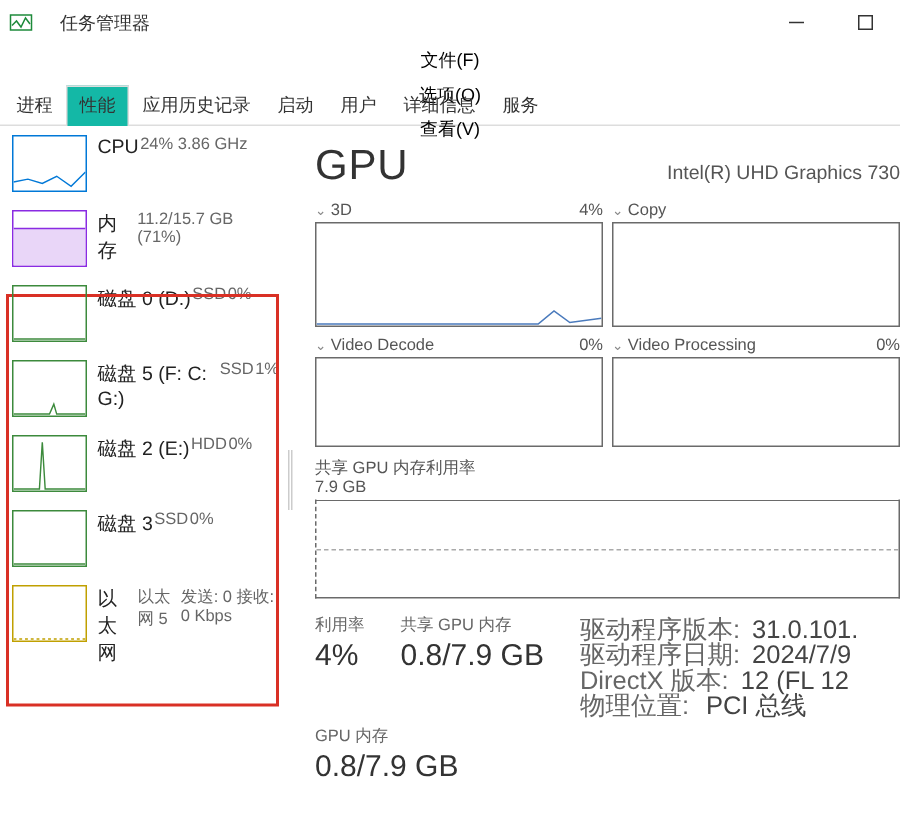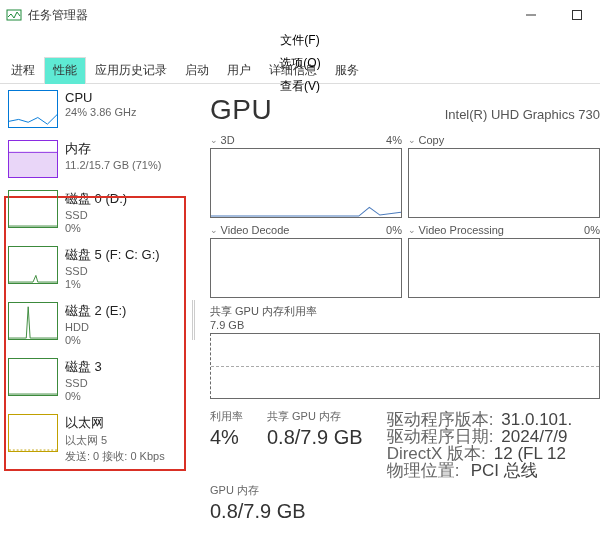--- a/index.html
+++ b/index.html
@@ -16,21 +16,21 @@
 
   
   .titlebar {
     display: flex;
     align-items: center;
     justify-content: space-between;
     height: 30px;
     padding: 0 0 0 6px;
     background: #fff;
   }
-  .titlebar-left { display: flex; align-items: center; gap: 6px; }
+  .titlebar-left { display: flex; align-items: center; gap: 18px; }
   .app-icon {
     width: 16px; height: 16px;
     display: inline-flex; align-items: center; justify-content: center;
   }
   .titlebar-title { font-size: 12px; color: #333; }
   .titlebar-controls { display: flex; }
   .win-ctrl {
     width: 46px; height: 30px;
     display: flex; align-items: center; justify-content: center;
     color: #555;
@@ -65,21 +65,21 @@
     padding: 4px 8px 5px 8px;
     border: 1px solid transparent;
     border-bottom: none;
     position: relative;
     top: 1px;
     cursor: default;
     color: #333;
   }
   .tab.active {
     border-color: #ddd;
-    background: #5eead4;
+    background: #14b8a6;
   }
 
   
   .content {
     display: flex;
     height: calc(547px - 30px - 20px - 26px);
   }
 
   
   .sidebar {
@@ -99,21 +99,21 @@
     width: 50px;
     height: 38px;
     border: 1px solid #0078d7;
     position: relative;
     flex-shrink: 0;
   }
   .side-graph.green { border-color: #3c8a3c; }
   .side-graph.purple { border-color: #8a2be2; }
   .side-graph.yellow { border-color: #c0a000; }
   .side-graph svg { position: absolute; inset: 0; width: 100%; height: 100%; }
-  .side-text { display: flex; flex-direction: column; gap: 1px; }
+  .side-text { display: flex; flex-direction: row; gap: 1px; }
   .side-title { font-size: 13px; font-weight: normal; color: #222; }
   .side-sub { font-size: 11px; color: #666; }
   .side-val { font-size: 11px; color: #666; }
 
   .highlight-box {
     position: absolute;
     left: 4px;
     width: 182px;
     border: 2px solid #d93025;
     pointer-events: none;

